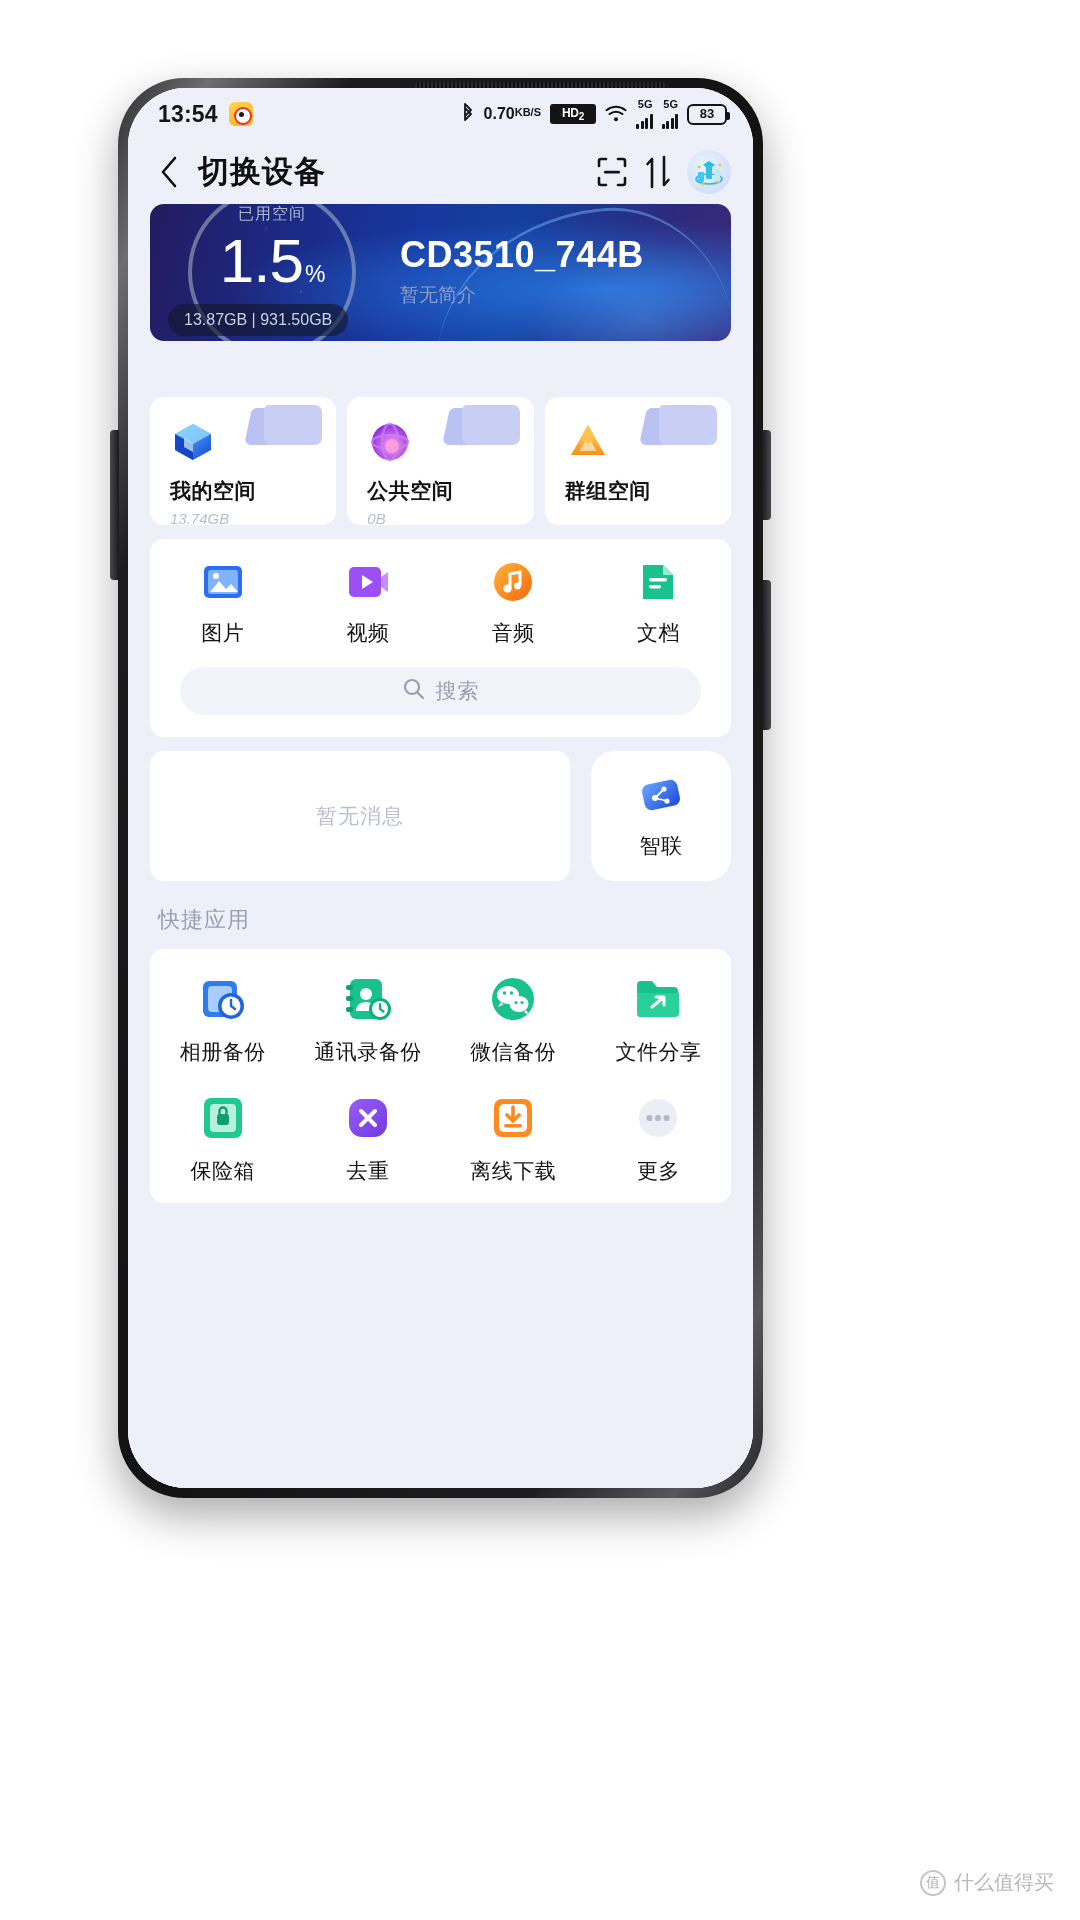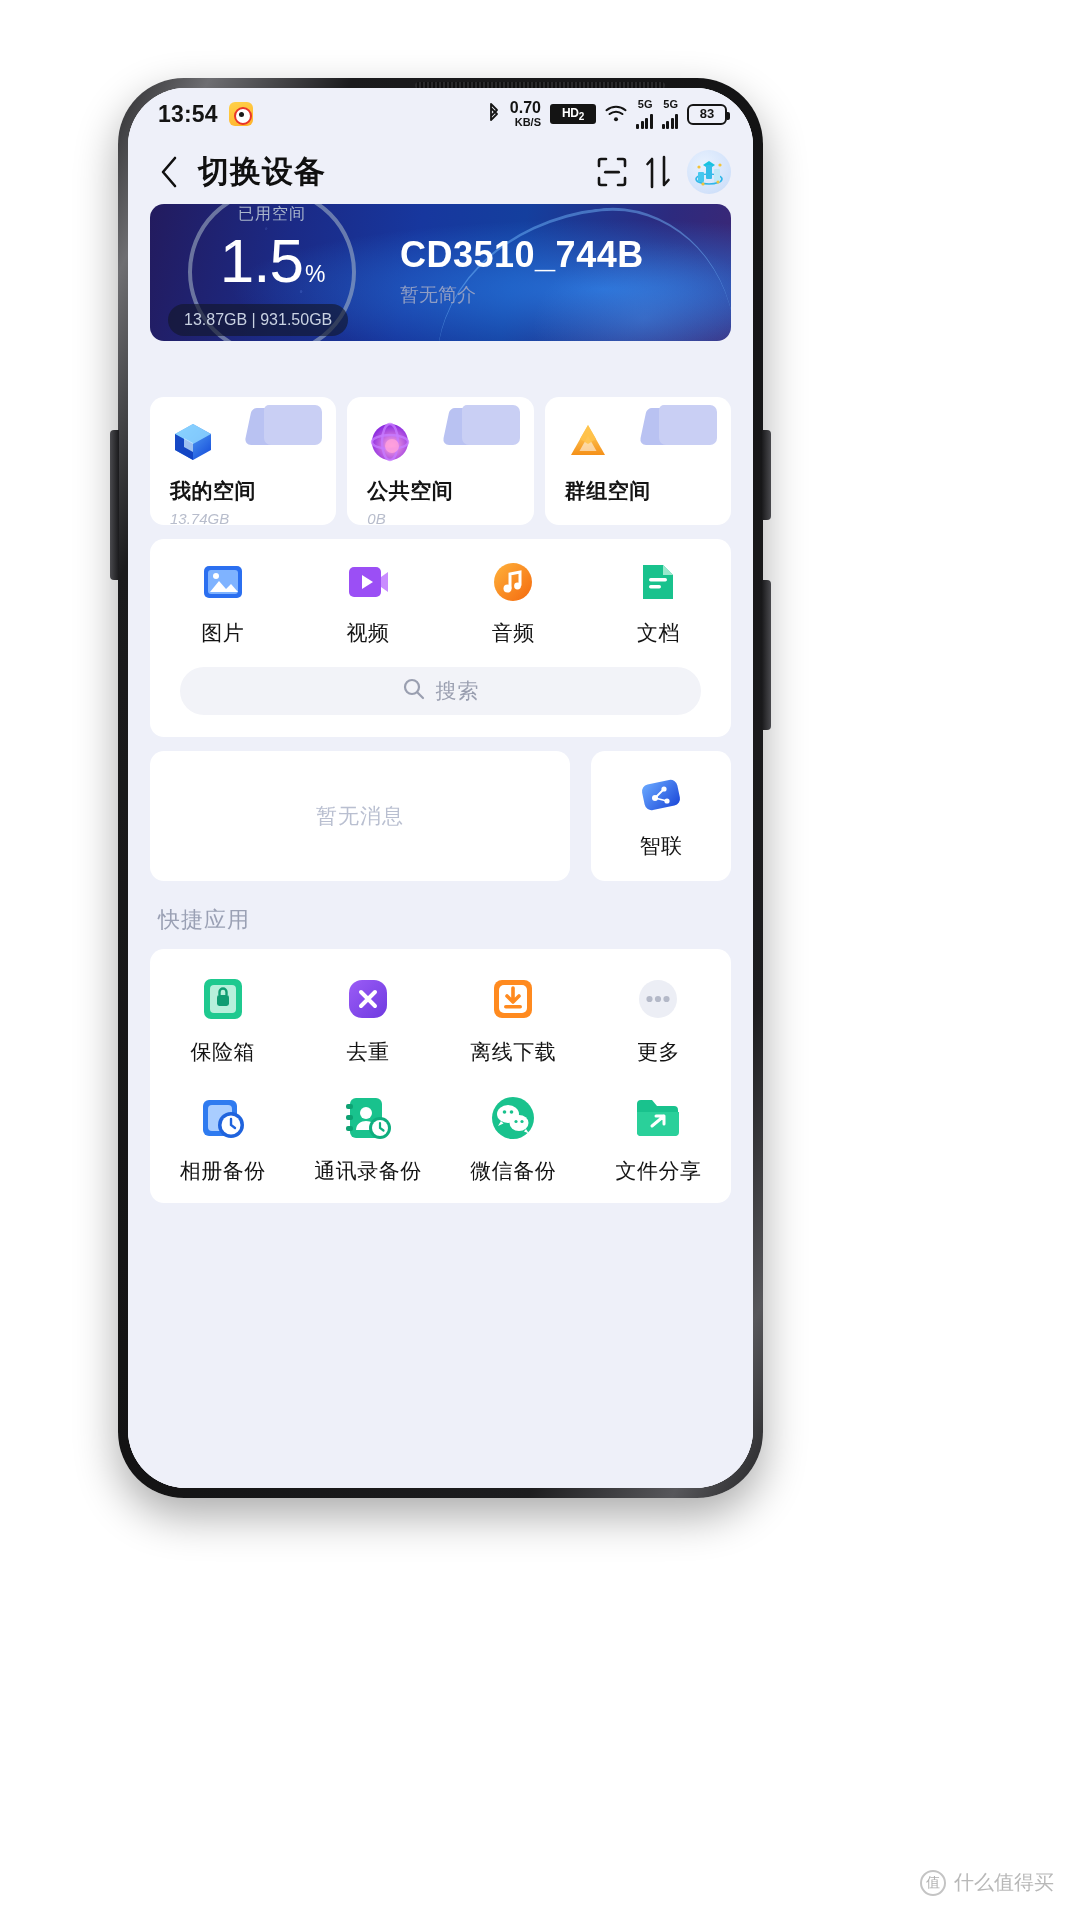--- a/index.html
+++ b/index.html
@@ -68,21 +68,21 @@
   .weibo::before {
     content:""; position:absolute; left:5px; top:5px; width:14px; height:14px;
     border-radius:50%; background:#fff; border:2.5px solid #e8342a;
   }
   .weibo::after {
     content:""; position:absolute; left:10px; top:10px; width:5px; height:5px;
     border-radius:50%; background:#1a1a1a;
   }
   .sb-right { display: flex; align-items: center; gap: 9px; }
   .ic { display: inline-flex; align-items: center; }
-  .netspeed { display:flex; flex-direction:column; align-items:flex-end; line-height:1; }
+  .netspeed { display:flex; flex-direction:row; align-items:flex-start; line-height:1; }
   .netspeed b { font-size: 16px; font-weight: 700; }
   .netspeed i { font-size: 11px; font-style: normal; font-weight: 700; margin-top:1px; }
   .hd-badge {
     font-size: 12px; font-weight: 800; color:#fff; background:#141414;
     border-radius:3px; padding:2px 12px; letter-spacing:-.3px;
   }
   .five-g { display:flex; align-items:flex-end; gap:2px;flex-direction:column; }
   .five-g span { font-size: 11px; font-weight: 700; line-height:1; margin-bottom:1px; }
   .bars { display:flex; align-items:flex-end; gap:1.5px; height:16px; }
   .bars i { width:3px; background:#141414; border-radius:1px; }
@@ -194,21 +194,21 @@
   .search-ph{ font-size:21px; color:#9a9fb0; letter-spacing:1px; }
 
   
   .msg-row{ display:flex; gap:21px; margin-top:14px; }
   .msg-empty{
     flex:1; height:130px; background:#fff; border-radius:14px;
     display:flex; align-items:center; justify-content:center;
     font-size:21px; color:#b9bfd0; letter-spacing:1px; cursor:pointer;
   }
   .msg-zhi{
-    width:140px; height:130px; background:#fff; border-radius:14px;
+    width:140px; height:130px; background:#fff; border-radius:24px;
     display:flex; flex-direction:column; align-items:center; justify-content:center; gap:10px; cursor:pointer;
   }
   .msg-zhi-label{ font-size:21px; color:#141414; letter-spacing:.5px;}
 
   
   .sec-title{ font-size:22px; color:#9aa0b4; margin:24px 0 14px 8px; letter-spacing:1px;}
 
   
   .apps-card{ background:#fff; border-radius:14px; padding:24px 0 18px; }
   .apps-row{ display:flex; }
@@ -505,76 +505,20 @@
         </div>
 
         <div class="sec-title">快捷应用</div>
 
         <div class="apps-card">
           <div class="apps-row">
 
             <div class="app">
               <div class="app-ico">
                 <svg width="52" height="52" viewBox="0 0 52 52">
-                  <rect x="7" y="6" width="38" height="40" rx="7" fill="#1fc98f"></rect>
-                  <rect x="13" y="12" width="26" height="28" rx="4" fill="#b7f0db"></rect>
-                  <rect x="20" y="22" width="12" height="11" rx="2.4" fill="#0f9d72"></rect>
-                  <path d="M22.5 22v-3a3.5 3.5 0 017 0v3" fill="none" stroke="#0f9d72" stroke-width="2.4"></path>
-                </svg>
-              </div>
-              <div class="app-label">保险箱</div>
-            </div>
-
-            <div class="app">
-              <div class="app-ico">
-                <svg width="52" height="52" viewBox="0 0 52 52">
-                  <defs>
-                      <linearGradient id="gdup" x1="0" y1="0" x2="1" y2="1">
-                    <stop offset="0" stop-color="#9b5cf6"></stop>
-                        <stop offset="1" stop-color="#6f3ae0"></stop>
-                      </linearGradient>
-                    </defs>
-                  <rect x="7" y="7" width="38" height="38" rx="13" fill="url(#gdup)"></rect>
-                  <path d="M19 19l14 14M33 19L19 33" stroke="#fff" stroke-width="4" stroke-linecap="round"></path>
-                </svg>
-              </div>
-              <div class="app-label">去重</div>
-            </div>
-
-            <div class="app">
-              <div class="app-ico">
-                <svg width="52" height="52" viewBox="0 0 52 52">
-                  <rect x="7" y="7" width="38" height="38" rx="8" fill="#ff8a1f"></rect>
-                  <rect x="12" y="12" width="28" height="28" rx="5" fill="#fff"></rect>
-                  <path d="M26 15v14M26 29l-6-6M26 29l6-6" stroke="#ff8a1f" stroke-width="3.6" fill="none" stroke-linecap="round" stroke-linejoin="round"></path>
-                  <rect x="17" y="32" width="18" height="3.6" rx="1.8" fill="#ff8a1f"></rect>
-                </svg>
-              </div>
-              <div class="app-label">离线下载</div>
-            </div>
-
-            <div class="app">
-              <div class="app-ico">
-                <svg width="52" height="52" viewBox="0 0 52 52">
-                  <circle cx="26" cy="26" r="19" fill="#eceef5"></circle>
-                  <circle cx="17.5" cy="26" r="3.1" fill="#b4b9c8"></circle>
-                  <circle cx="26" cy="26" r="3.1" fill="#b4b9c8"></circle>
-                  <circle cx="34.5" cy="26" r="3.1" fill="#b4b9c8"></circle>
-                </svg>
-              </div>
-              <div class="app-label">更多</div>
-            </div>
-
-          </div>
-
-          <div class="apps-row">
-
-            <div class="app">
-              <div class="app-ico">
-                <svg width="52" height="52" viewBox="0 0 52 52">
                   <rect x="6" y="8" width="34" height="36" rx="6" fill="#2f7bf0"></rect>
                   <rect x="11" y="13" width="24" height="26" rx="4" fill="#a9cdff"></rect>
                   <circle cx="34" cy="33" r="13" fill="#1f63dd"></circle>
                   <circle cx="34" cy="33" r="9.5" fill="#fff"></circle>
                   <path d="M34 27v6l4 3" stroke="#1f63dd" stroke-width="2.4" fill="none" stroke-linecap="round"></path>
                 </svg>
               </div>
               <div class="app-label">相册备份</div>
             </div>
 
@@ -617,20 +561,76 @@
                 <svg width="52" height="52" viewBox="0 0 52 52">
                   <path d="M5 12a4 4 0 014-4h11l5 6h17a4 4 0 014 4v22a4 4 0 01-4 4H9a4 4 0 01-4-4z" fill="#19c28d"></path>
                   <path d="M5 20h42v20a4 4 0 01-4 4H9a4 4 0 01-4-4z" fill="#2ad09a"></path>
                   <path d="M20 34l12-10M32 24h-8M32 24v8" stroke="#fff" stroke-width="3" fill="none" stroke-linecap="round" stroke-linejoin="round"></path>
                 </svg>
               </div>
               <div class="app-label">文件分享</div>
             </div>
 
           </div>
+
+          <div class="apps-row">
+
+            <div class="app">
+              <div class="app-ico">
+                <svg width="52" height="52" viewBox="0 0 52 52">
+                  <rect x="7" y="6" width="38" height="40" rx="7" fill="#1fc98f"></rect>
+                  <rect x="13" y="12" width="26" height="28" rx="4" fill="#b7f0db"></rect>
+                  <rect x="20" y="22" width="12" height="11" rx="2.4" fill="#0f9d72"></rect>
+                  <path d="M22.5 22v-3a3.5 3.5 0 017 0v3" fill="none" stroke="#0f9d72" stroke-width="2.4"></path>
+                </svg>
+              </div>
+              <div class="app-label">保险箱</div>
+            </div>
+
+            <div class="app">
+              <div class="app-ico">
+                <svg width="52" height="52" viewBox="0 0 52 52">
+                  <defs>
+                      <linearGradient id="gdup" x1="0" y1="0" x2="1" y2="1">
+                    <stop offset="0" stop-color="#9b5cf6"></stop>
+                        <stop offset="1" stop-color="#6f3ae0"></stop>
+                      </linearGradient>
+                    </defs>
+                  <rect x="7" y="7" width="38" height="38" rx="13" fill="url(#gdup)"></rect>
+                  <path d="M19 19l14 14M33 19L19 33" stroke="#fff" stroke-width="4" stroke-linecap="round"></path>
+                </svg>
+              </div>
+              <div class="app-label">去重</div>
+            </div>
+
+            <div class="app">
+              <div class="app-ico">
+                <svg width="52" height="52" viewBox="0 0 52 52">
+                  <rect x="7" y="7" width="38" height="38" rx="8" fill="#ff8a1f"></rect>
+                  <rect x="12" y="12" width="28" height="28" rx="5" fill="#fff"></rect>
+                  <path d="M26 15v14M26 29l-6-6M26 29l6-6" stroke="#ff8a1f" stroke-width="3.6" fill="none" stroke-linecap="round" stroke-linejoin="round"></path>
+                  <rect x="17" y="32" width="18" height="3.6" rx="1.8" fill="#ff8a1f"></rect>
+                </svg>
+              </div>
+              <div class="app-label">离线下载</div>
+            </div>
+
+            <div class="app">
+              <div class="app-ico">
+                <svg width="52" height="52" viewBox="0 0 52 52">
+                  <circle cx="26" cy="26" r="19" fill="#eceef5"></circle>
+                  <circle cx="17.5" cy="26" r="3.1" fill="#b4b9c8"></circle>
+                  <circle cx="26" cy="26" r="3.1" fill="#b4b9c8"></circle>
+                  <circle cx="34.5" cy="26" r="3.1" fill="#b4b9c8"></circle>
+                </svg>
+              </div>
+              <div class="app-label">更多</div>
+            </div>
+
+          </div>
         </div>
 
       </div>
     </div>
   </div>
 
   <div class="watermark">
     <span class="wm-circle">值</span>
     <span>什么值得买</span>
   </div>

